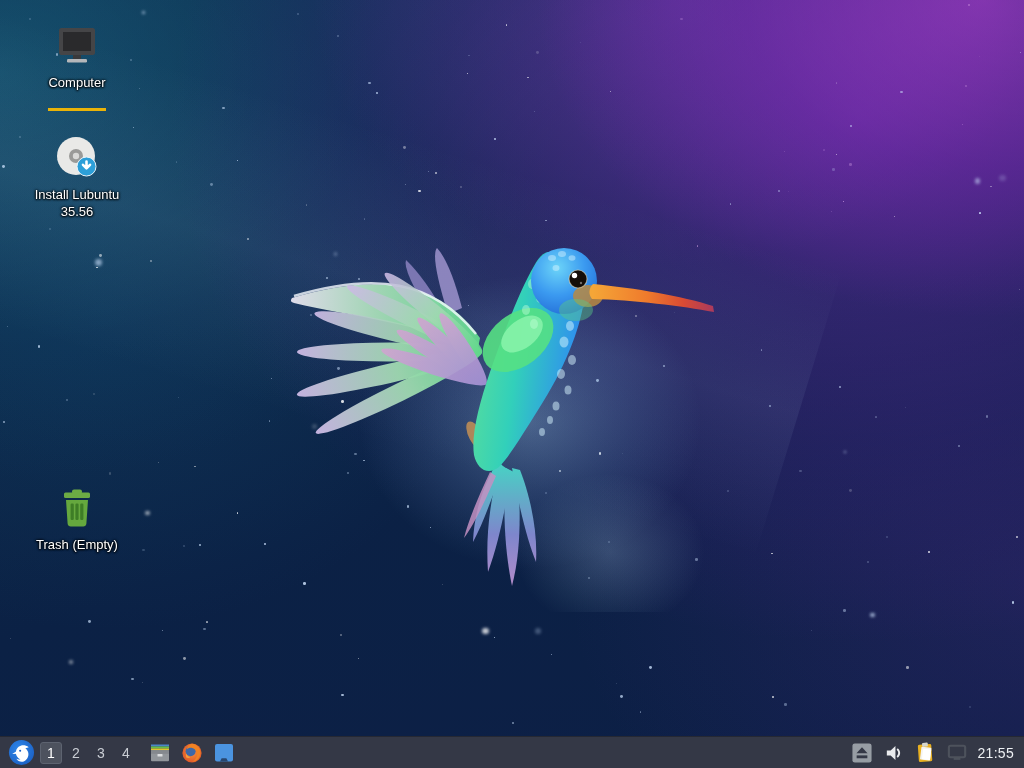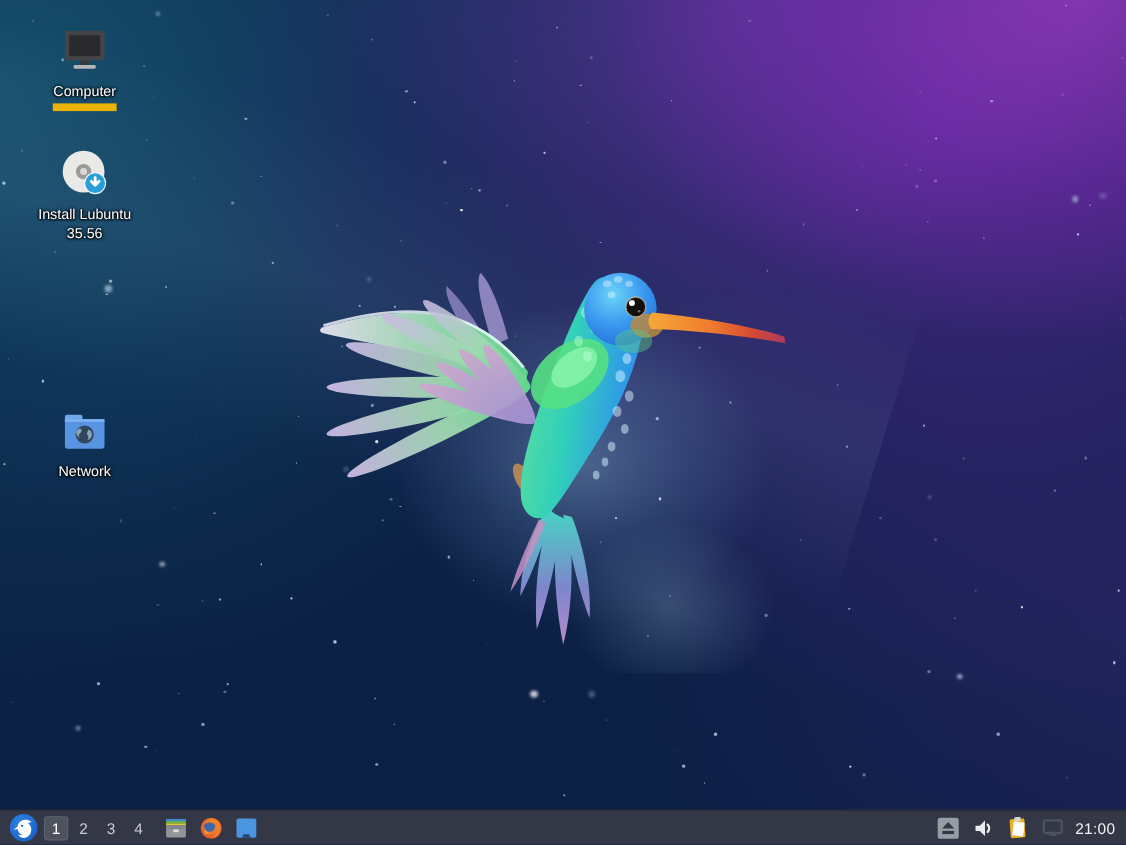--- a/index.html
+++ b/index.html
@@ -23,21 +23,21 @@
   .star{position:absolute;border-radius:50%;}
 
   .bird-svg{position:absolute;left:280px;top:222px;width:440px;height:390px;}
 
   
   .dicon{position:absolute;left:18px;width:118px;display:flex;flex-direction:column;
     align-items:center;text-align:center;cursor:default;}
   .dicon .glyph{width:48px;height:48px;margin-bottom:5px;}
   .dicon .lbl{color:#ffffff;font-size:13px;line-height:1.28;max-width:112px;
     text-shadow:0 1px 2px rgba(0,0,0,.95),0 0 3px rgba(0,0,0,.85),1px 0 2px rgba(0,0,0,.6),-1px 0 2px rgba(0,0,0,.6);}
-  .dicon .lbl.focused{border-bottom:7px solid #eab308;padding-bottom:2px;}
+  .dicon .lbl.focused{border-bottom:3px solid #eab308;padding-bottom:16px;}
 
   
   .taskbar{position:absolute;left:0;bottom:0;width:1024px;height:32px;
     background:#343846;border-top:1px solid #252833;display:flex;align-items:center;
     box-sizing:border-box;padding:0 6px;}
   .tb-btn{background:none;border:none;padding:0;margin:0;display:flex;align-items:center;
     justify-content:center;cursor:pointer;}
   .start{width:27px;height:27px;margin:0 5px 0 2px;}
   .workspaces{display:flex;align-items:center;gap:3px;margin-right:6px;}
   .ws{width:22px;height:22px;color:#c9cdd4;font-size:14px;font-family:"Liberation Sans",sans-serif;
@@ -361,32 +361,32 @@
       <circle cx="23" cy="22" r="19" fill="#e9e9e7"></circle>
       <circle cx="23" cy="22" r="7" fill="#9a9a98"></circle>
       <circle cx="23" cy="22" r="3.2" fill="#d9d9d7"></circle>
       <circle cx="33.5" cy="32.5" r="9.5" fill="#2d9fd8" stroke="#eaf4fa" stroke-width="1"></circle>
       <path d="M33.5,27.5 v6.5 M30,30.8 l3.5,3.6 3.5,-3.6" stroke="#ffffff" stroke-width="2.6" fill="none" stroke-linecap="round" stroke-linejoin="round"></path>
     </svg>
     <div class="lbl">Install Lubuntu 35.56</div>
   </div>
 
 
-  <div class="dicon" style="top:368px">
+
+  <div class="dicon" style="top:484px">
     <svg class="glyph" viewBox="0 0 48 48">
-      <rect x="6" y="9" width="16" height="9" rx="2" fill="#6ea8ea"></rect>
-      <rect x="6" y="13" width="36" height="27" rx="2.5" fill="#5794e2"></rect>
-      <rect x="6" y="13" width="36" height="2.6" fill="#7cb2ef"></rect>
-      <circle cx="24" cy="27" r="8.2" fill="#32475c"></circle>
-      <path d="M20,21.5 c2,1.5 1,3.5 -0.5,4.5 c-1.5,1 -1,3 0.5,4 c-2.5,-0.5 -4,-3 -3.5,-5.5 c0.4,-1.8 1.8,-3 3.5,-3 z" fill="#8aa6bd"></path>
-      <path d="M27.5,22.5 c2.2,1 3.5,3.2 3,5.6 c-0.4,2 -2,3.6 -4,4 c1,-1.5 1.2,-3.2 0.2,-4.4 c-1,-1.2 -0.8,-2.8 0.3,-3.8 z" fill="#8aa6bd"></path>
+      <rect x="19" y="5.5" width="10" height="4.5" rx="2" fill="#6cab44"></rect>
+      <rect x="11" y="8.5" width="26" height="5.5" rx="1.5" fill="#6cab44"></rect>
+      <path d="M13,16 h22 l-1.6,23.5 c-0.1,1.7 -1.5,3 -3.2,3 h-12.4 c-1.7,0 -3.1,-1.3 -3.2,-3 z" fill="#65a83e"></path>
+      <rect x="17.6" y="19.5" width="3.2" height="16.5" rx="1.2" fill="#3e7d26"></rect>
+      <rect x="22.4" y="19.5" width="3.2" height="16.5" rx="1.2" fill="#3e7d26"></rect>
+      <rect x="27.2" y="19.5" width="3.2" height="16.5" rx="1.2" fill="#3e7d26"></rect>
     </svg>
-    <div class="lbl">Network</div>
+    <div class="lbl">Trash (Empty)</div>
   </div>
-
 
   <div class="taskbar">
 
     <button class="tb-btn start" title="">
       <svg viewBox="0 0 28 28" width="27" height="27">
         <defs>
           <radialGradient id="logoB" cx="40%" cy="35%" r="75%">
             <stop offset="0%" stop-color="#2e86e8"></stop>
               <stop offset="100%" stop-color="#1a5fc4"></stop>
           </radialGradient>
@@ -472,15 +472,15 @@
         </svg>
       </button>
       <button class="tb-btn">
         <svg viewBox="0 0 24 24" width="23" height="23">
           <rect x="3" y="5" width="17" height="12" rx="1.8" fill="none" stroke="#4d525c" stroke-width="2.2"></rect>
           <rect x="8" y="17.5" width="7" height="2.2" fill="#4d525c"></rect>
         </svg>
       </button>
     </div>
 
-    <div class="clock">21:00</div>
+    <div class="clock">21:55</div>
   </div>
 </div>
 
 </body></html>

